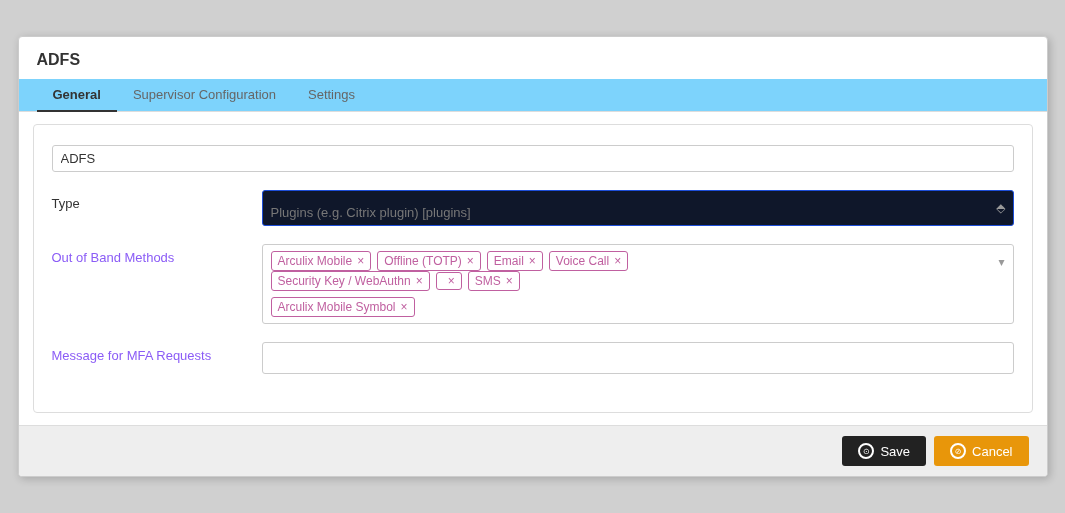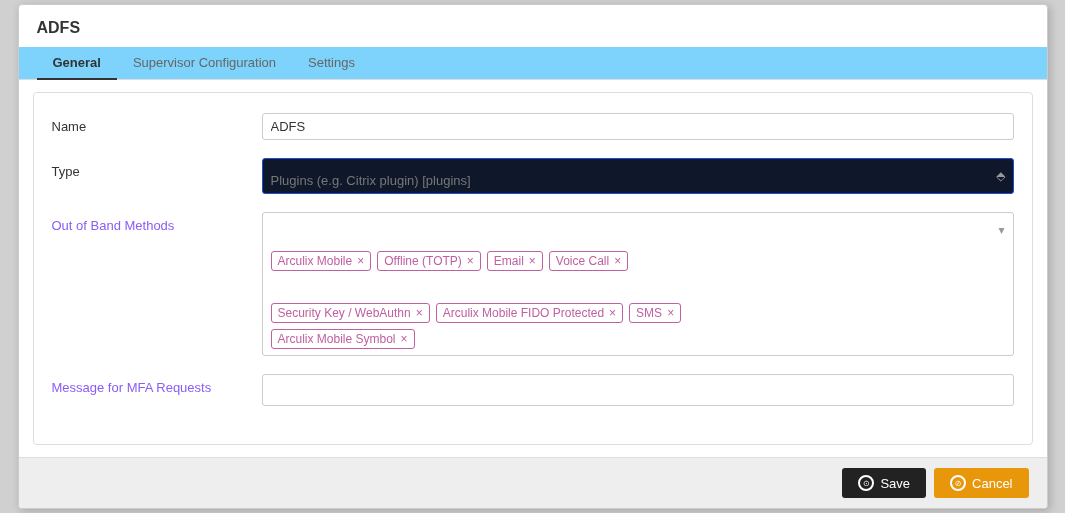--- a/index.html
+++ b/index.html
@@ -112,21 +112,20 @@
       padding: 6px 8px;
       min-height: 40px;
       background: #fff;
       position: relative;
     }
     .tags-row {
       display: flex;
       flex-wrap: wrap;
       gap: 6px;
       align-items: center;
-      margin-top: 32px;
     }
     .tag {
       display: inline-flex;
       align-items: center;
       border: 1px solid #c060a0;
       border-radius: 3px;
       padding: 2px 6px;
       font-size: 12px;
       color: #c060a0;
       background: #fff;
@@ -203,21 +202,20 @@
 
   <div class="tabs">
     <div class="tab active">General</div>
     <div class="tab">Supervisor Configuration</div>
     <div class="tab">Settings</div>
   </div>
 
   <div class="content">
 
     <div class="form-row">
-      <div class="form-label normal">Name</div>
       <div class="form-control">
         <input type="text" value="ADFS" style="">
       </div>
     </div>
 
     <div class="form-row">
       <div class="form-label normal">Type</div>
       <div class="form-control">
         <div class="select-wrapper">
           <select>
@@ -249,21 +247,20 @@
               <span>Voice Call</span>
               <span class="remove">×</span>
             </span>
           </div>
           <div class="tags-row" style="">
             <span class="tag">
               <span>Security Key / WebAuthn</span>
               <span class="remove">×</span>
             </span>
             <span class="tag">
-              <span>Arculix Mobile FIDO Protected</span>
               <span class="remove">×</span>
             </span>
             <span class="tag">
               <span>SMS</span>
               <span class="remove">×</span>
             </span>
           </div>
           <div class="tags-row" style="margin-top:6px;align-items:center;">
             <span class="tag">
               <span>Arculix Mobile Symbol</span>

